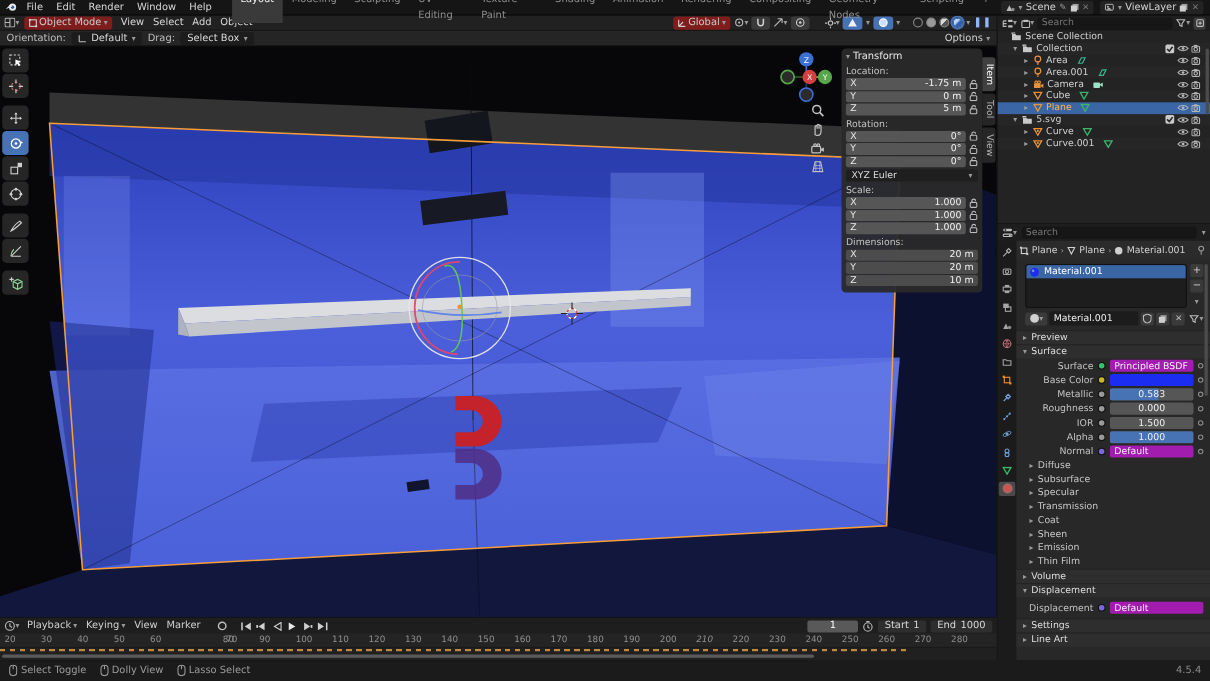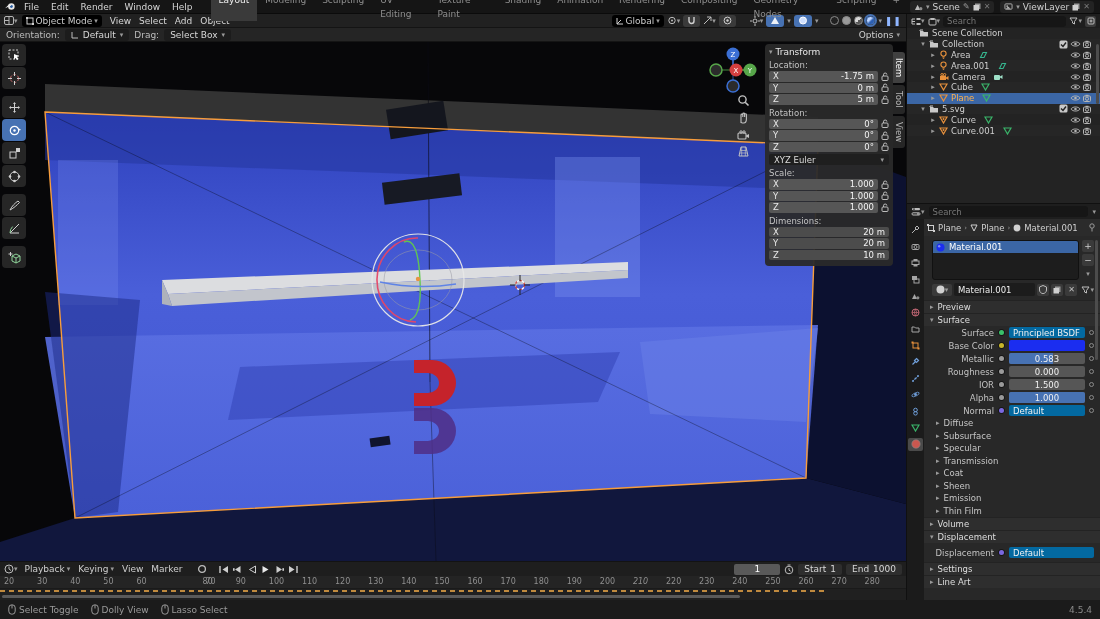--- a/index.html
+++ b/index.html
@@ -13,21 +13,21 @@
   #ws-tabs .tab.act{background:#3a3a3a;color:#f0f0f0}
   .selblk{display:flex;align-items:center;gap:3px;background:#232323;border-radius:3px;height:12px;padding:0 4px;font-size:9px;color:#d0d0d0}
   #topbar-right{margin-left:auto;display:flex;gap:6px;padding-right:6px}
   
   .chev{font-size:7px;color:#9a9a9a}
   .ico{display:inline-flex;align-items:center;justify-content:center;line-height:0}
   input{outline:none}
   
   #vp-header{position:absolute;left:0;top:14px;width:906px;height:14px;background:#212121;display:flex;align-items:center;gap:4px;padding:0 4px;border-bottom:1px solid #141414;z-index:25}
   #vp-header .menu{font-size:9px;color:#d6d6d6;padding:0 4px}
-  .hbtn{display:flex;align-items:center;gap:2px;background:#000000;height:12px;border-radius:3px;padding:0 4px;font-size:9px}
+  .hbtn{display:flex;align-items:center;gap:2px;background:#7f1d1d;height:12px;border-radius:3px;padding:0 4px;font-size:9px}
   #vph-right{margin-left:auto;display:flex;align-items:center;gap:3px}
   .shadeball{width:9px;height:9px;border-radius:50%;border:1px solid #8a8a8a;display:inline-block}
   #tool-settings{position:absolute;left:0;top:28px;width:906px;height:14px;background:#252525;display:flex;align-items:center;gap:5px;padding:0 6px;border-bottom:1px solid #141414;z-index:25;font-size:9px;color:#bdbdbd}
   .tsfield{background:#1c1c1c;height:12px;border-radius:3px;display:flex;align-items:center;gap:4px;padding:0 6px;color:#d8d8d8}
   #options-btn{margin-left:auto;display:flex;gap:3px;align-items:center;font-size:9px;color:#d0d0d0}
   
   #viewport{position:absolute;left:0;top:42px;width:906px;height:519px;background:#060608;overflow:hidden}
   #scene{position:absolute;left:0;top:0}
   #vp-info{position:absolute;left:30px;top:3px;font-size:9px;color:#d4d4d4;text-shadow:0 1px 2px #000;line-height:11px;z-index:5}
   
@@ -95,21 +95,21 @@
   .sqbtn{width:12px;height:12px;background:#3a3a3a;border-radius:2px;display:flex;align-items:center;justify-content:center;font-size:9px}
   #dbrow{margin:3px 6px 4px 8px;display:flex;align-items:center;gap:2px}
   #dbname{flex:1;background:#1c1c1c;border-radius:2px;height:13px;display:flex;align-items:center;gap:4px;padding:0 4px;color:#eee}
   .panelhead{height:13px;background:#2e2e2e;border-top:1px solid #232323;display:flex;align-items:center;gap:4px;padding:0 6px;color:#dedede}
   .subpanel{height:12.5px;display:flex;align-items:center;gap:4px;padding:0 12px;color:#c6c6c6}
   .prow{display:flex;align-items:center;height:13px;padding:0 6px 0 0;gap:4px}
   .prow .plab{width:70px;text-align:right;color:#c2c2c2;flex:0 0 auto}
   .sock{width:7px;height:7px;border-radius:50%;border:1px solid #111;flex:0 0 auto;background:#2a2a2a;display:flex;align-items:center;justify-content:center}
   .sockdot{width:5px;height:5px;border-radius:50%}
   .pwid{flex:1;height:11px;border-radius:2px;background:#565656;position:relative;display:flex;align-items:center;justify-content:center;color:#f0f0f0;overflow:hidden}
-  .pwid.dark{background:#0369a1;justify-content:flex-start;padding-left:4px;gap:4px}
+  .pwid.dark{background:#a21caf;justify-content:flex-start;padding-left:4px;gap:4px}
   .pwid .fill{position:absolute;left:0;top:0;bottom:0;background:var(--accent)}
   .pwid .vtxt{position:relative;z-index:1}
   .kdot{width:5px;height:5px;border-radius:50%;border:1px solid #8a8a8a;flex:0 0 auto}
   .scrollv{position:absolute;right:1px;width:3px;border-radius:2px;background:#4c4c4c}
 </style>
 </head>
 <body>
 
 <div id="root">
 

